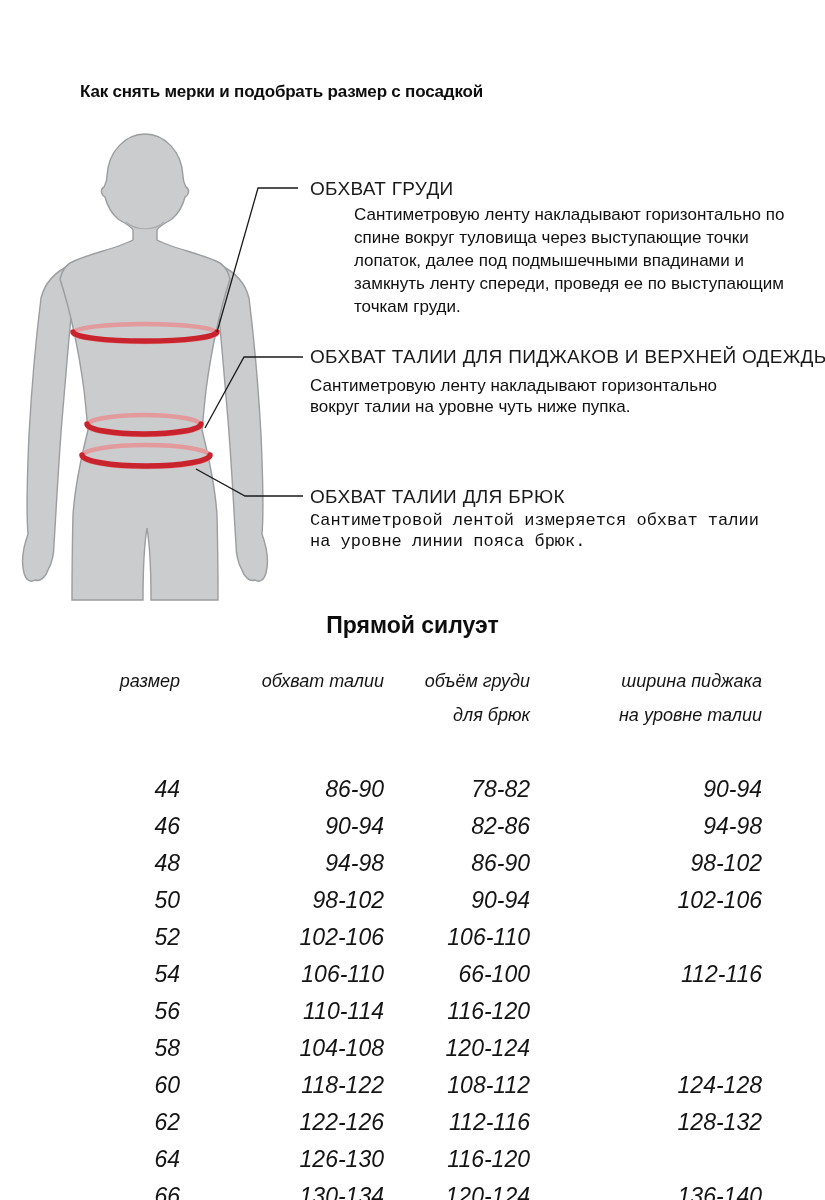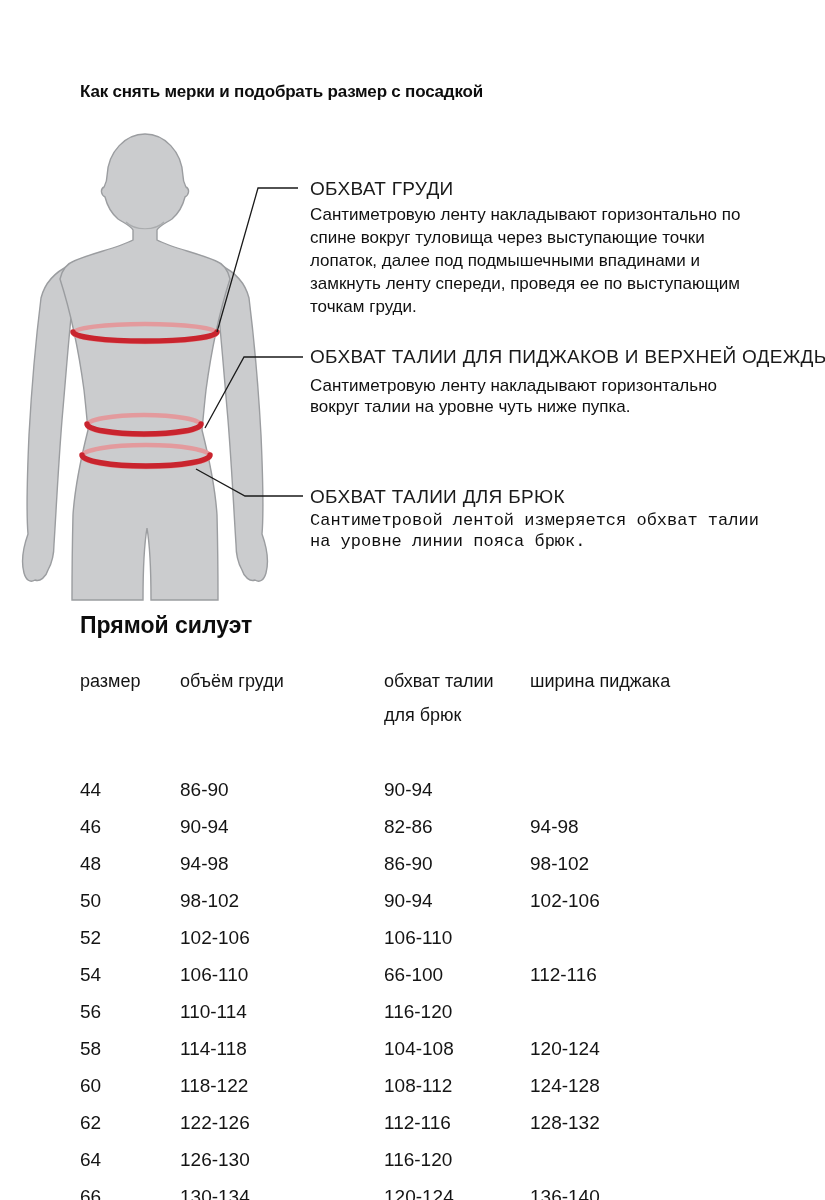--- a/index.html
+++ b/index.html
@@ -10,31 +10,31 @@
   .page-title{
     position:absolute;left:80px;top:82px;font-size:17px;font-weight:700;
     letter-spacing:-0.2px;white-space:nowrap;color:#0d0d0d;
   }
   .figure-wrap{position:absolute;left:0;top:130px;width:310px;height:480px;}
   .sec-heading{
     position:absolute;left:310px;font-size:19px;letter-spacing:0.3px;
     white-space:nowrap;color:#1a1a1a;
   }
   .sec-text{position:absolute;left:310px;font-size:17px;color:#101010;}
-  .sec-text.lh23{line-height:23px;}
+  .sec-text.lh23{line-height:23px;margin-left:44px;}
   .sec-text.lh21{line-height:21px;}
   .table-title{
-    position:absolute;left:80px;top:612px;width:665px;text-align:left;
+    position:absolute;left:80px;top:612px;width:665px;text-align:center;
     font-size:23px;font-weight:700;color:#0d0d0d;
   }
   .size-table{position:absolute;left:80px;top:664px;width:682px;}
   .thead-row,.trow{display:grid;grid-template-columns:100px 204px 146px 232px;}
   .thead-row{line-height:34px;font-size:18px;}
-  .trow{line-height:37px;font-size:19px;}
-  .tcell,.hcell{text-align:left;white-space:nowrap;}
+  .trow{line-height:37px;font-size:23px;}
+  .tcell,.hcell{text-align:right;white-space:nowrap;font-style:italic;}
   .trows{margin-top:39px;}
 </style>
 </head>
 <body>
 
 <div class="page-title">Как снять мерки и подобрать размер с посадкой</div>
 
 <div class="figure-wrap">
   <svg width="310" height="480" viewBox="0 0 310 480">
 
@@ -97,33 +97,35 @@
 <div class="sec-text lh21" style="top:375px;width:410px;">Сантиметровую ленту накладывают горизонтально вокруг талии на уровне чуть ниже пупка.</div>
 
 <div class="sec-heading" style="top:486px;">ОБХВАТ ТАЛИИ ДЛЯ БРЮК</div>
 <div class="sec-text lh21" style="top:510px;width:468px;font-family:Liberation Mono, monospace;">Сантиметровой лентой измеряется обхват талии на уровне линии пояса брюк.</div>
 
 <div class="table-title">Прямой силуэт</div>
 
 <div class="size-table">
   <div class="thead-row">
     <div class="hcell">размер</div>
+    <div class="hcell">обхват талии</div>
     <div class="hcell">объём груди</div>
-    <div class="hcell">обхват талии</div>
     <div class="hcell">ширина пиджака</div>
   </div>
   <div class="thead-row">
     <div class="hcell"></div>
     <div class="hcell"></div>
     <div class="hcell">для брюк</div>
+    <div class="hcell">на уровне талии</div>
   </div>
   <div class="trows">
       <div class="trow">
         <div class="tcell">44</div>
         <div class="tcell">86-90</div>
+        <div class="tcell">78-82</div>
         <div class="tcell">90-94</div>
       </div>
       <div class="trow">
         <div class="tcell">46</div>
         <div class="tcell">90-94</div>
         <div class="tcell">82-86</div>
         <div class="tcell">94-98</div>
       </div>
       <div class="trow">
         <div class="tcell">48</div>
@@ -148,21 +150,20 @@
         <div class="tcell">66-100</div>
         <div class="tcell">112-116</div>
       </div>
       <div class="trow">
         <div class="tcell">56</div>
         <div class="tcell">110-114</div>
         <div class="tcell">116-120</div>
       </div>
       <div class="trow">
         <div class="tcell">58</div>
-        <div class="tcell">114-118</div>
         <div class="tcell">104-108</div>
         <div class="tcell">120-124</div>
       </div>
       <div class="trow">
         <div class="tcell">60</div>
         <div class="tcell">118-122</div>
         <div class="tcell">108-112</div>
         <div class="tcell">124-128</div>
       </div>
       <div class="trow">

